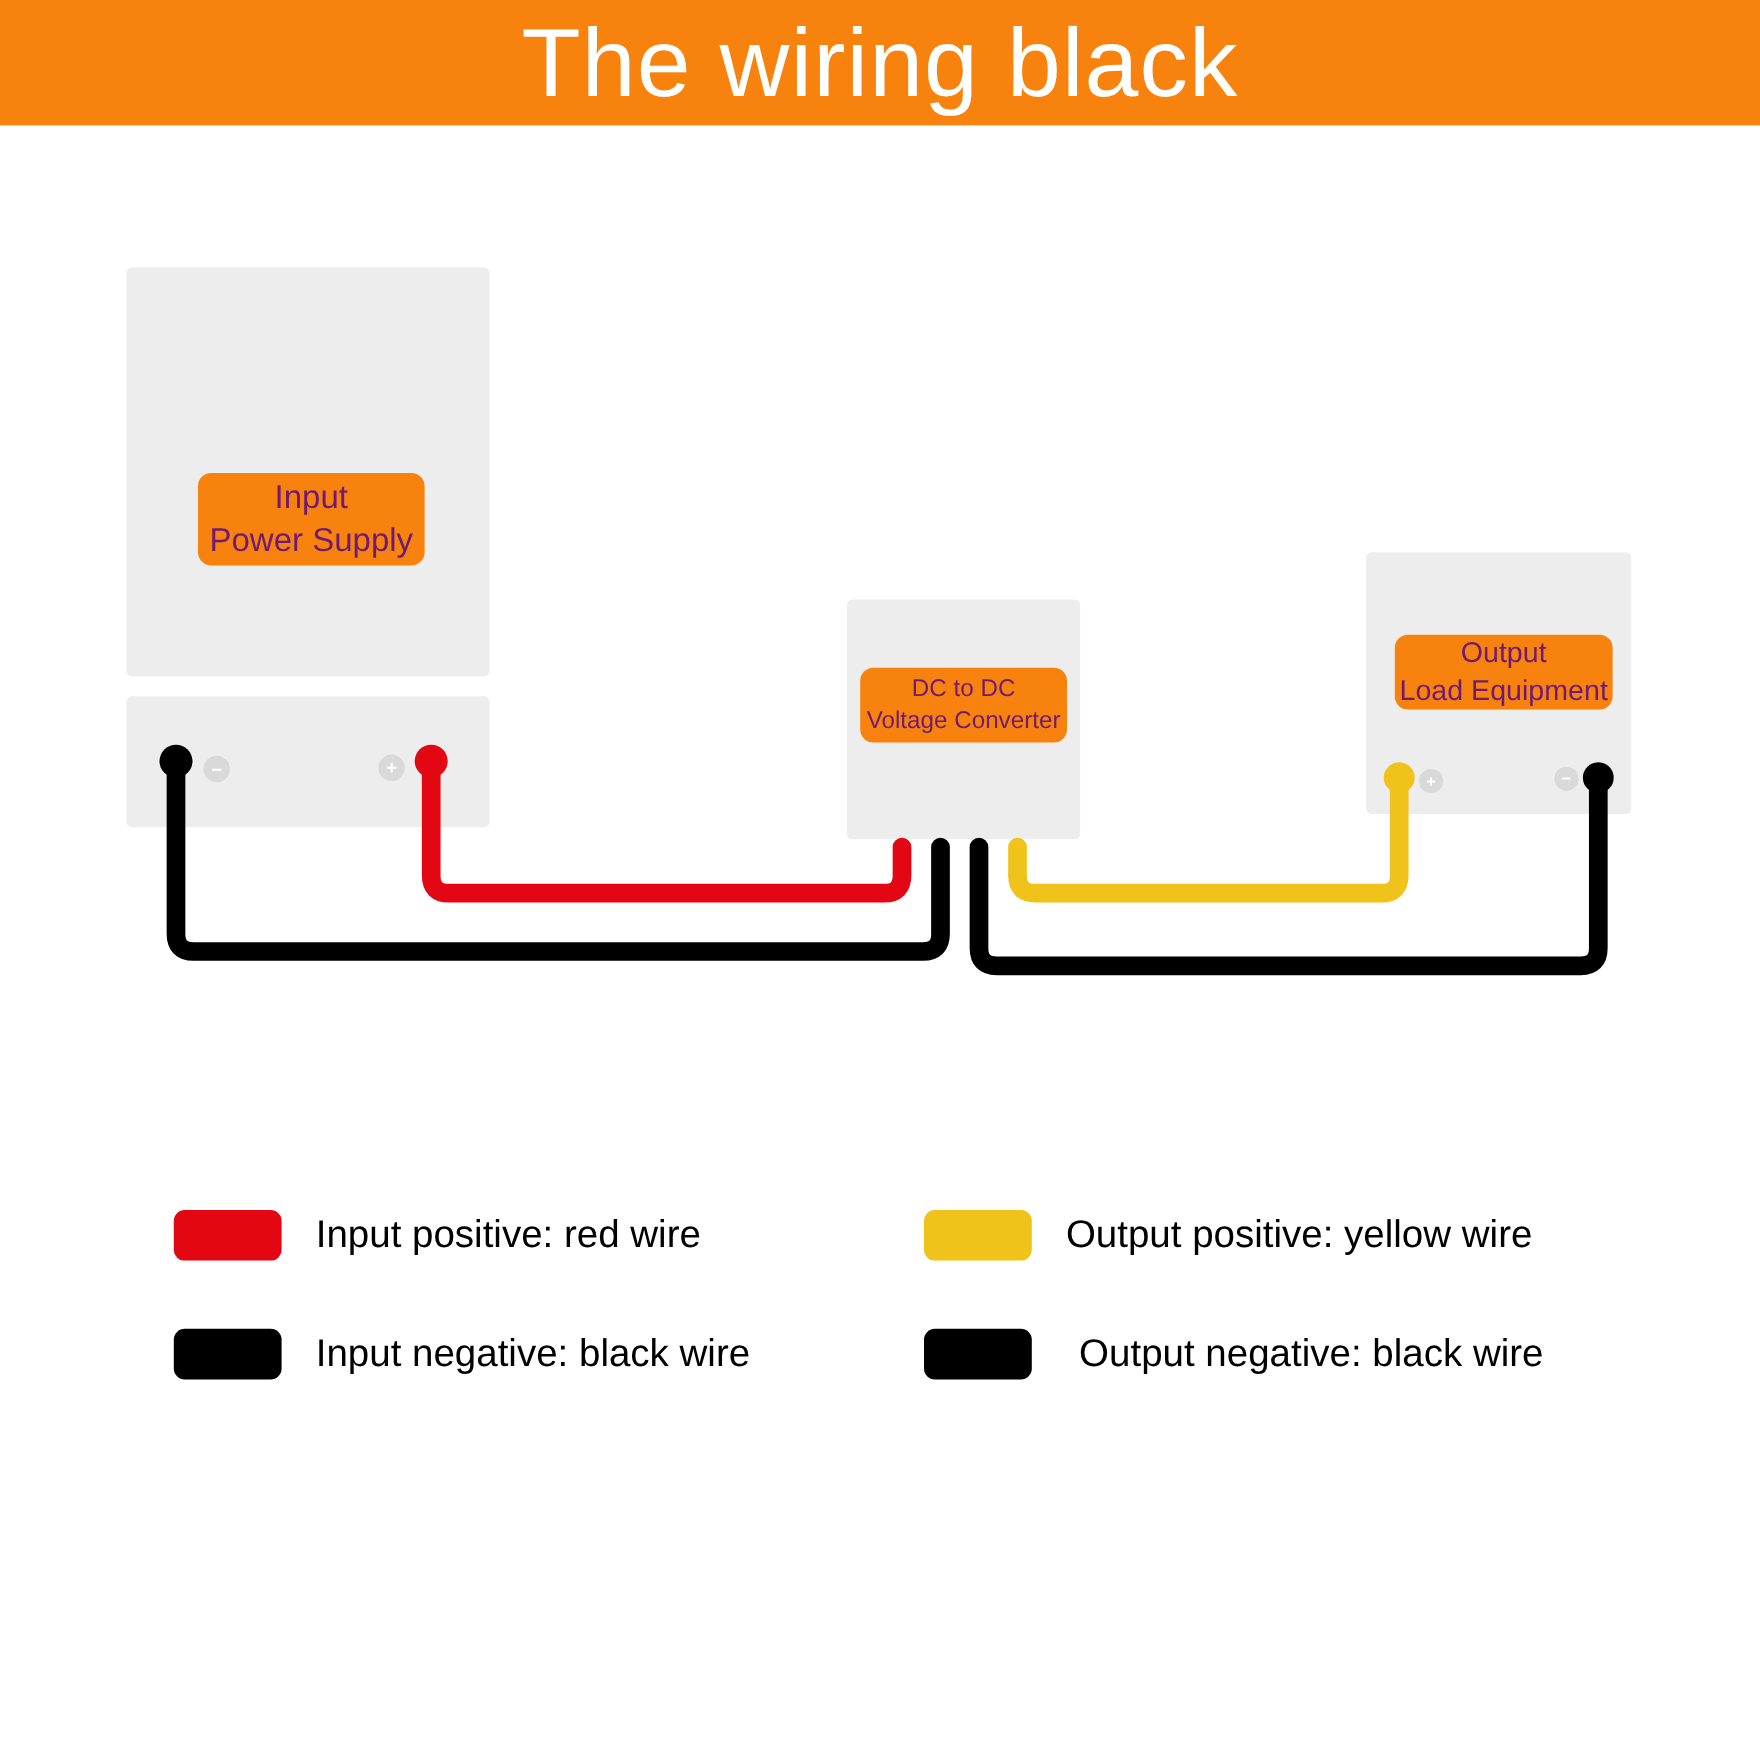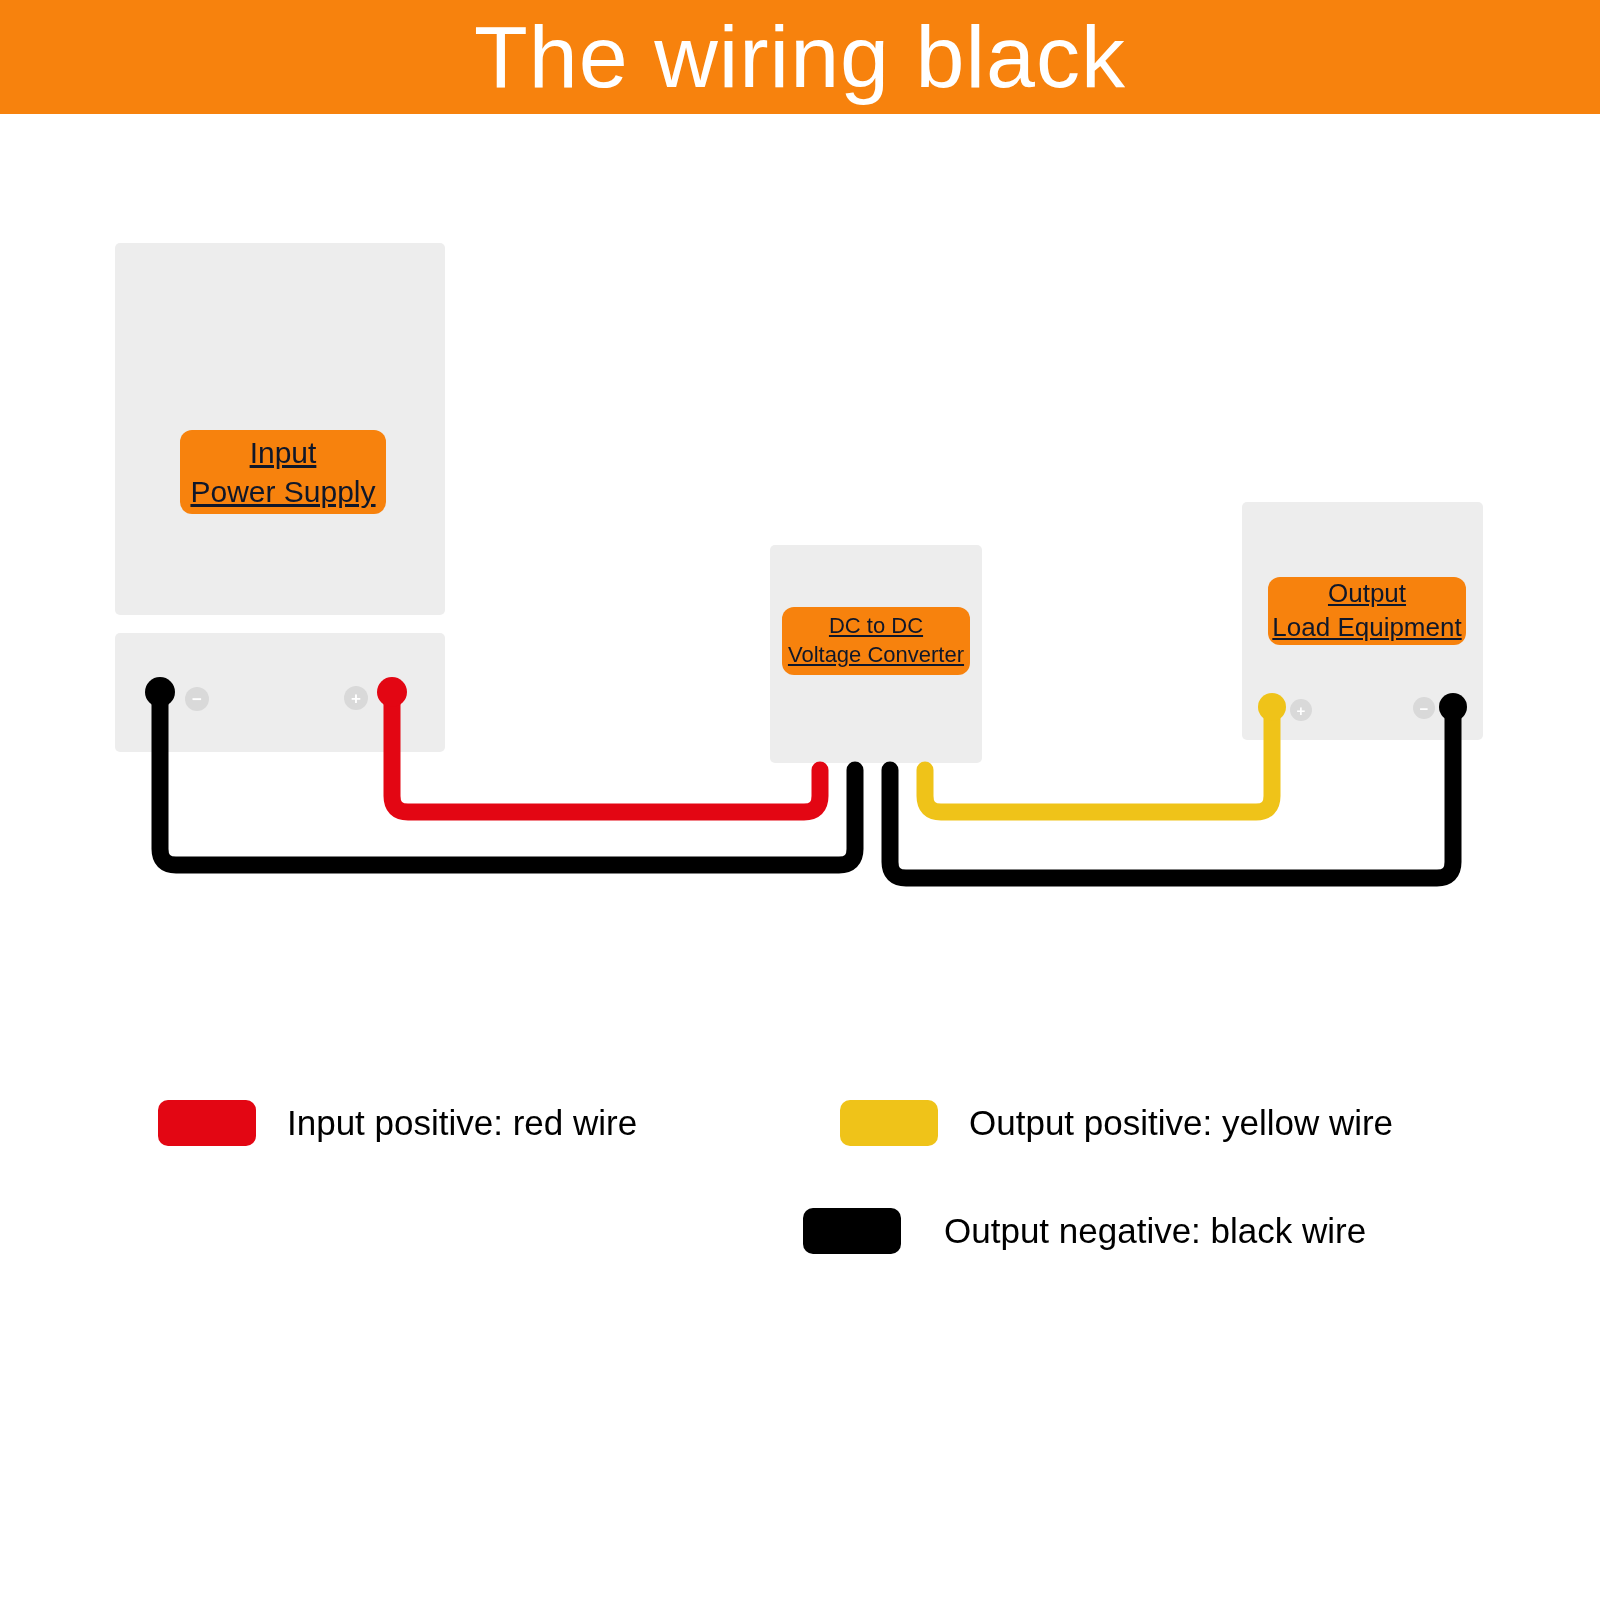--- a/index.html
+++ b/index.html
@@ -13,23 +13,23 @@
   .banner h1 { color: #ffffff; font-size: 88px; font-weight: 400; letter-spacing: 1px; }
 
   
   .box { position: absolute; background: #EDEDED; border-radius: 5px; z-index: 1; }
   .box-input-main  { left: 115px; top: 243px; width: 330px; height: 372px; }
   .box-input-strip { left: 115px; top: 633px; width: 330px; height: 119px; }
   .box-converter   { left: 770px; top: 545px; width: 212px; height: 218px; }
   .box-output      { left: 1242px; top: 502px; width: 241px; height: 238px; }
 
   
-  .chip { position: absolute; border-radius: 12px; color: #0f172a; text-align: center;
+  .chip { position: absolute; border-radius: 12px; color: #701a75; text-align: center;
           display: flex; flex-direction: column; align-items: center; justify-content: center;
-          line-height: 1.3; z-index: 2; text-decoration: underline; }
+          line-height: 1.3; z-index: 2; }
   .chip-input     { left: 65px;  top: 187px; width: 206px; height: 84px; font-size: 30px; }
   .chip-converter { left: 12px;  top: 62px;  width: 188px; height: 68px; font-size: 22px; }
   .chip-output    { left: 26px;  top: 75px;  width: 198px; height: 68px; font-size: 26px; }
 
   
   .wires { position: absolute; left: 0; top: 0; z-index: 2; pointer-events: none; }
 
   
   .terminal { position: absolute; border-radius: 50%; z-index: 3; }
   .t-input-neg  { left: 145px;  top: 677px; width: 30px; height: 30px; }
@@ -43,21 +43,21 @@
   .b-input-neg  { left: 185px;  top: 687px; width: 24px; height: 24px; }
   .b-input-pos  { left: 344px;  top: 686px; width: 24px; height: 24px; }
   .b-output-pos { left: 1290px; top: 699px; width: 22px; height: 22px; font-size: 15px; }
   .b-output-neg { left: 1413px; top: 697px; width: 22px; height: 22px; font-size: 15px; }
 
   
   .legend-item { position: absolute; height: 46px; display: flex; align-items: center; gap: 31px; z-index: 1; text-align: center; }
   .li-1 { left: 158px; top: 1100px; }
   .li-2 { left: 840px; top: 1100px; }
   .li-3 { left: 158px; top: 1208px; }
-  .li-4 { left: 803px; top: 1208px; gap: 43px; }
+  .li-4 { left: 840px; top: 1208px; gap: 43px; }
   .swatch { width: 98px; height: 46px; border-radius: 10px; flex: 0 0 auto; }
   .legend-label { font-size: 35px; color: #000000; white-space: nowrap; }
 </style>
 </head>
 <body>
 
 <div class="page">
 
   <header class="banner" style="background: rgb(247, 130, 13);">
     <h1>The wiring black</h1>
@@ -113,18 +113,22 @@
   <div class="terminal t-output-neg" style="background: rgb(0, 0, 0);"></div>
 
   <div class="legend-item li-1">
     <div class="swatch" style="background: rgb(227, 6, 19);"></div>
     <div class="legend-label">Input positive: red wire</div>
   </div>
   <div class="legend-item li-2">
     <div class="swatch" style="background: rgb(239, 195, 25);"></div>
     <div class="legend-label">Output positive: yellow wire</div>
   </div>
+  <div class="legend-item li-3">
+    <div class="swatch" style="background: rgb(0, 0, 0);"></div>
+    <div class="legend-label">Input negative: black wire</div>
+  </div>
   <div class="legend-item li-4">
     <div class="swatch" style="background: rgb(0, 0, 0);"></div>
     <div class="legend-label">Output negative: black wire</div>
   </div>
 
 </div>
 
 </body></html>

